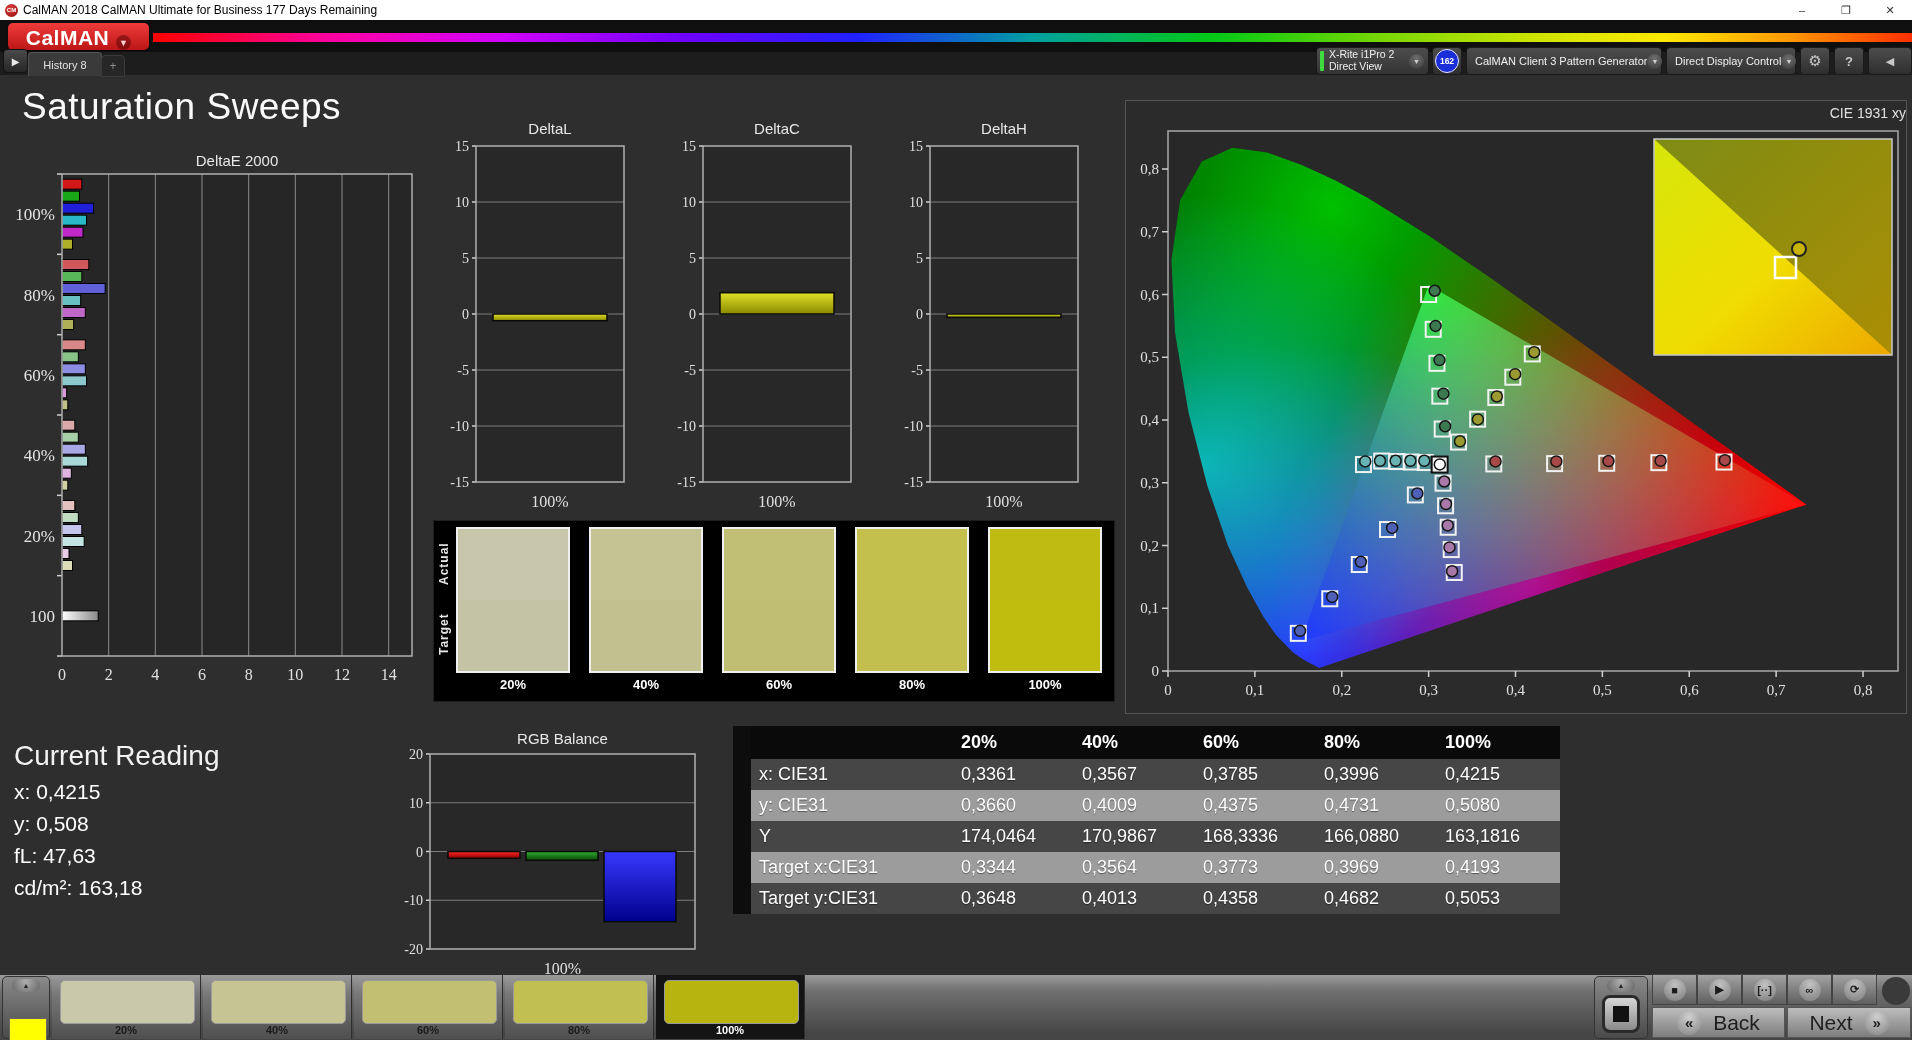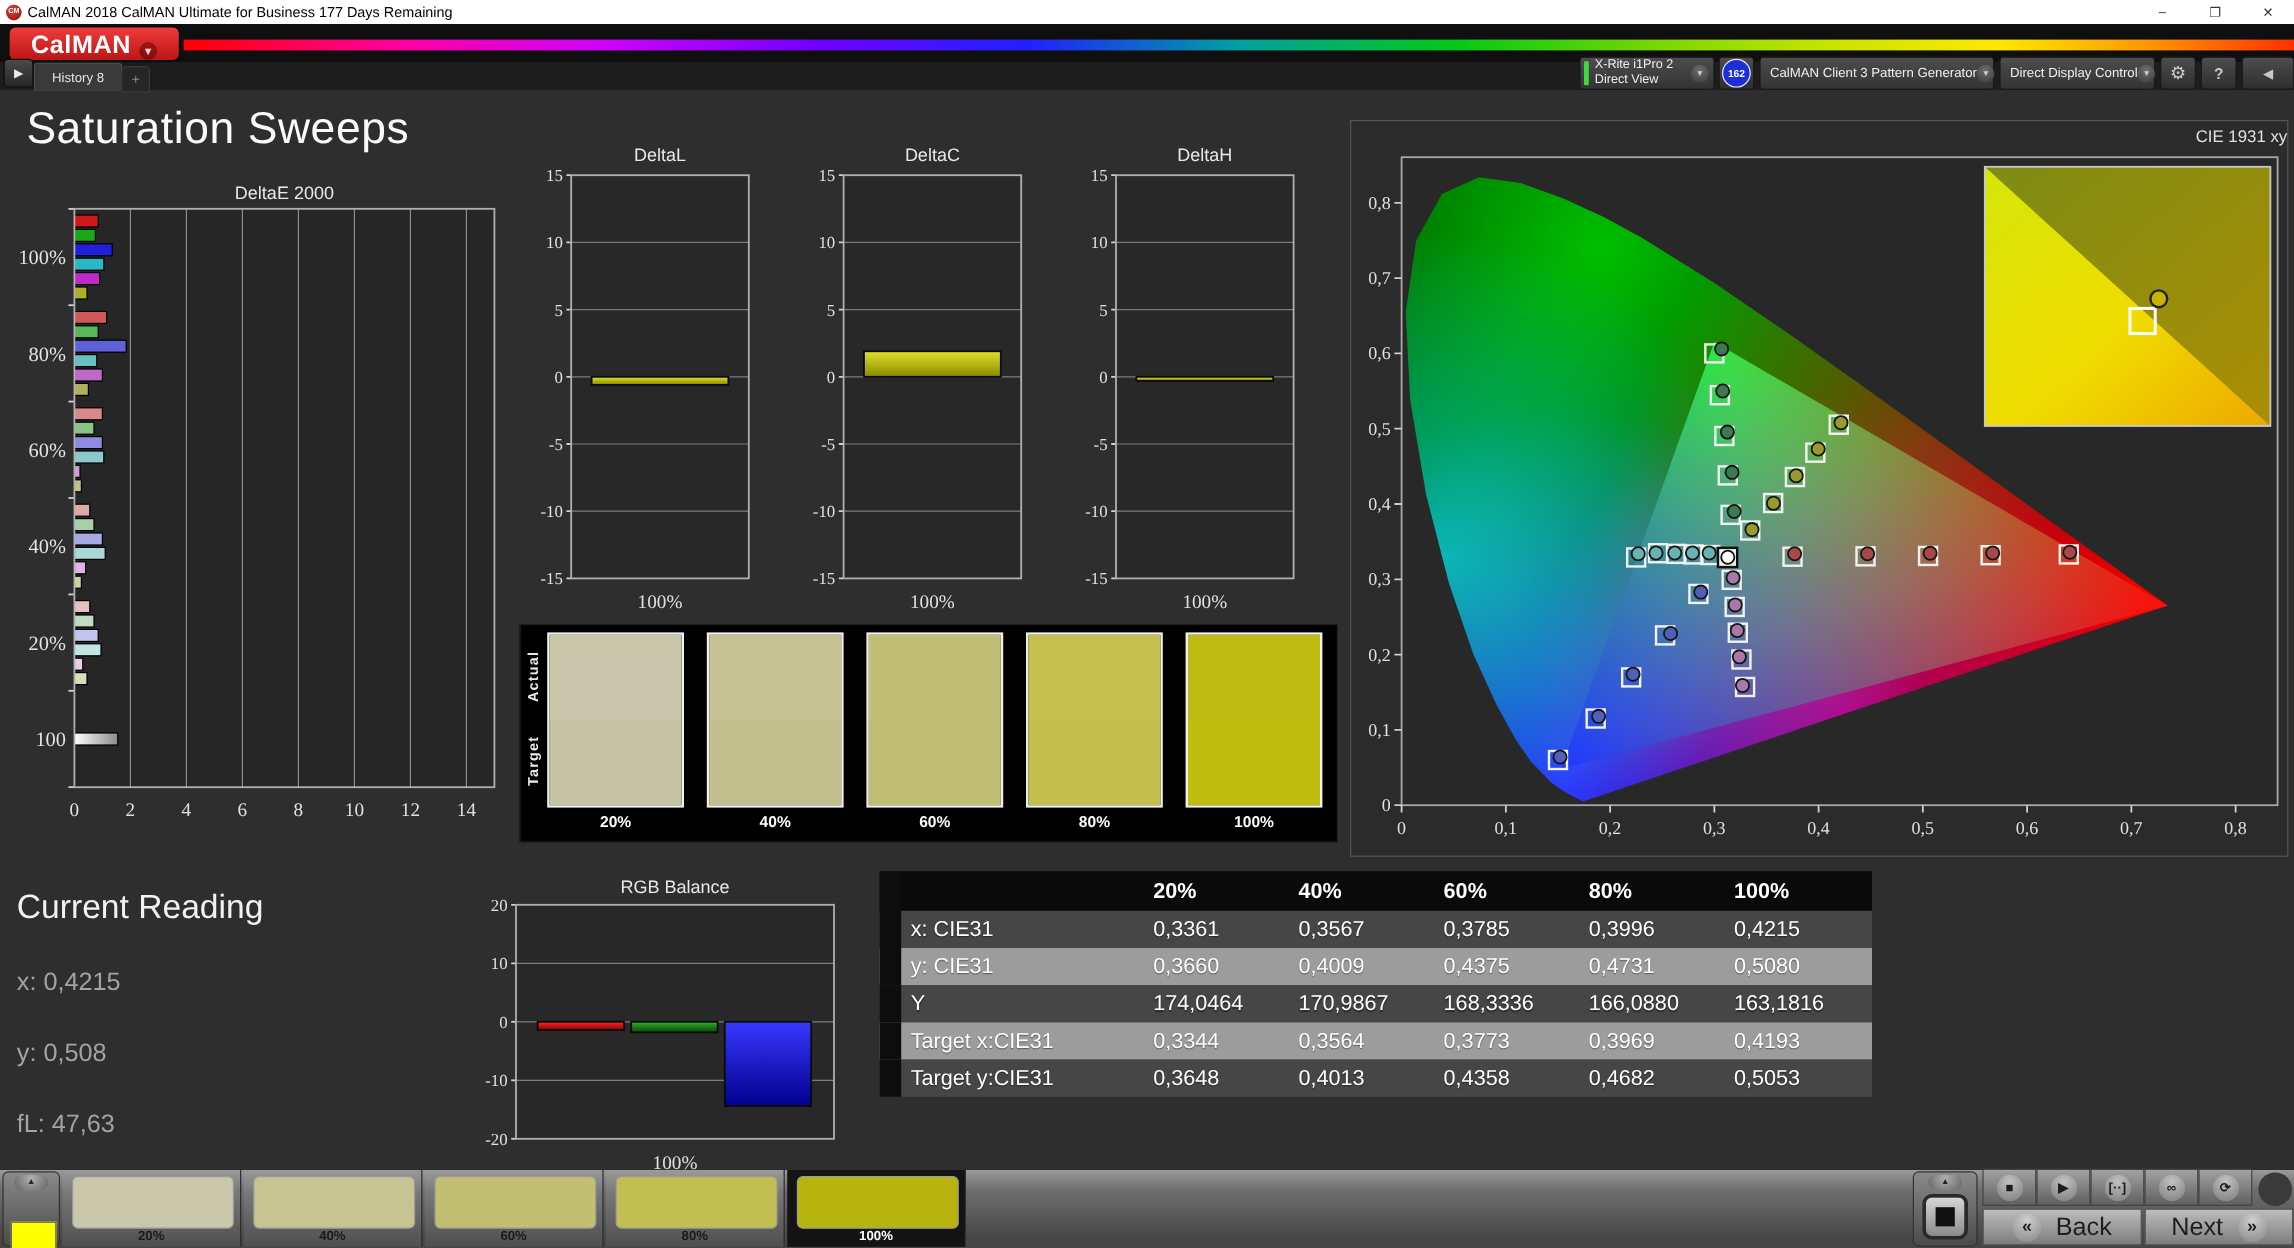--- a/index.html
+++ b/index.html
@@ -43,21 +43,21 @@
         background:radial-gradient(circle at 50% 30%,#6e6e6e,#383838);color:#cfcfcf;font-size:7px;
         display:flex;align-items:center;justify-content:center;}
   .iconbtn{position:absolute;width:30px;height:28px;background:linear-gradient(#4d4d4d,#2e2e2e);
            border:1px solid #1a1a1a;border-radius:4px;color:#c8c8c8;display:flex;align-items:center;
            justify-content:center;box-sizing:border-box;}
   .badge{width:24px;height:24px;border-radius:50%;background:#1a2fd8;border:1.5px solid #e8e8ff;color:#fff;
          font-size:8.5px;font-weight:bold;display:flex;align-items:center;justify-content:center;box-sizing:border-box;}
   
   .page-title{position:absolute;left:22px;top:86px;font-size:37px;font-weight:300;color:#fafafa;letter-spacing:.5px;}
   .cr-title{font-size:28px;font-weight:300;color:#f2f2f2;}
-  .cr-line{font-size:21px;color:#a3a3a3;margin-top:35px;}
+  .cr-line{font-size:21px;color:#ffffff;margin-top:8px;}
   
   .cie-panel{position:absolute;left:1125px;top:100px;width:782px;height:614px;background:#2b2b2b;
              border:1px solid #555;box-sizing:border-box;}
   .cie-title{height:22px;text-align:right;color:#e0e0e0;font-size:14px;line-height:24px;}
   
   .swatch-strip{position:absolute;left:433px;top:520px;width:682px;height:182px;background:#000;border:1px solid #1e1e1e;box-sizing:border-box;}
   .vlabel{position:absolute;left:3px;width:16px;text-align:center;writing-mode:vertical-rl;transform:rotate(180deg);
           color:#e8e8e8;font-size:12px;font-weight:bold;letter-spacing:1px;}
   .strip-swatch{position:absolute;top:6px;width:114px;height:146px;border:2px solid #f0f0f0;box-sizing:border-box;}
   .strip-swatch .half{position:absolute;left:0;width:100%;height:50%;}

